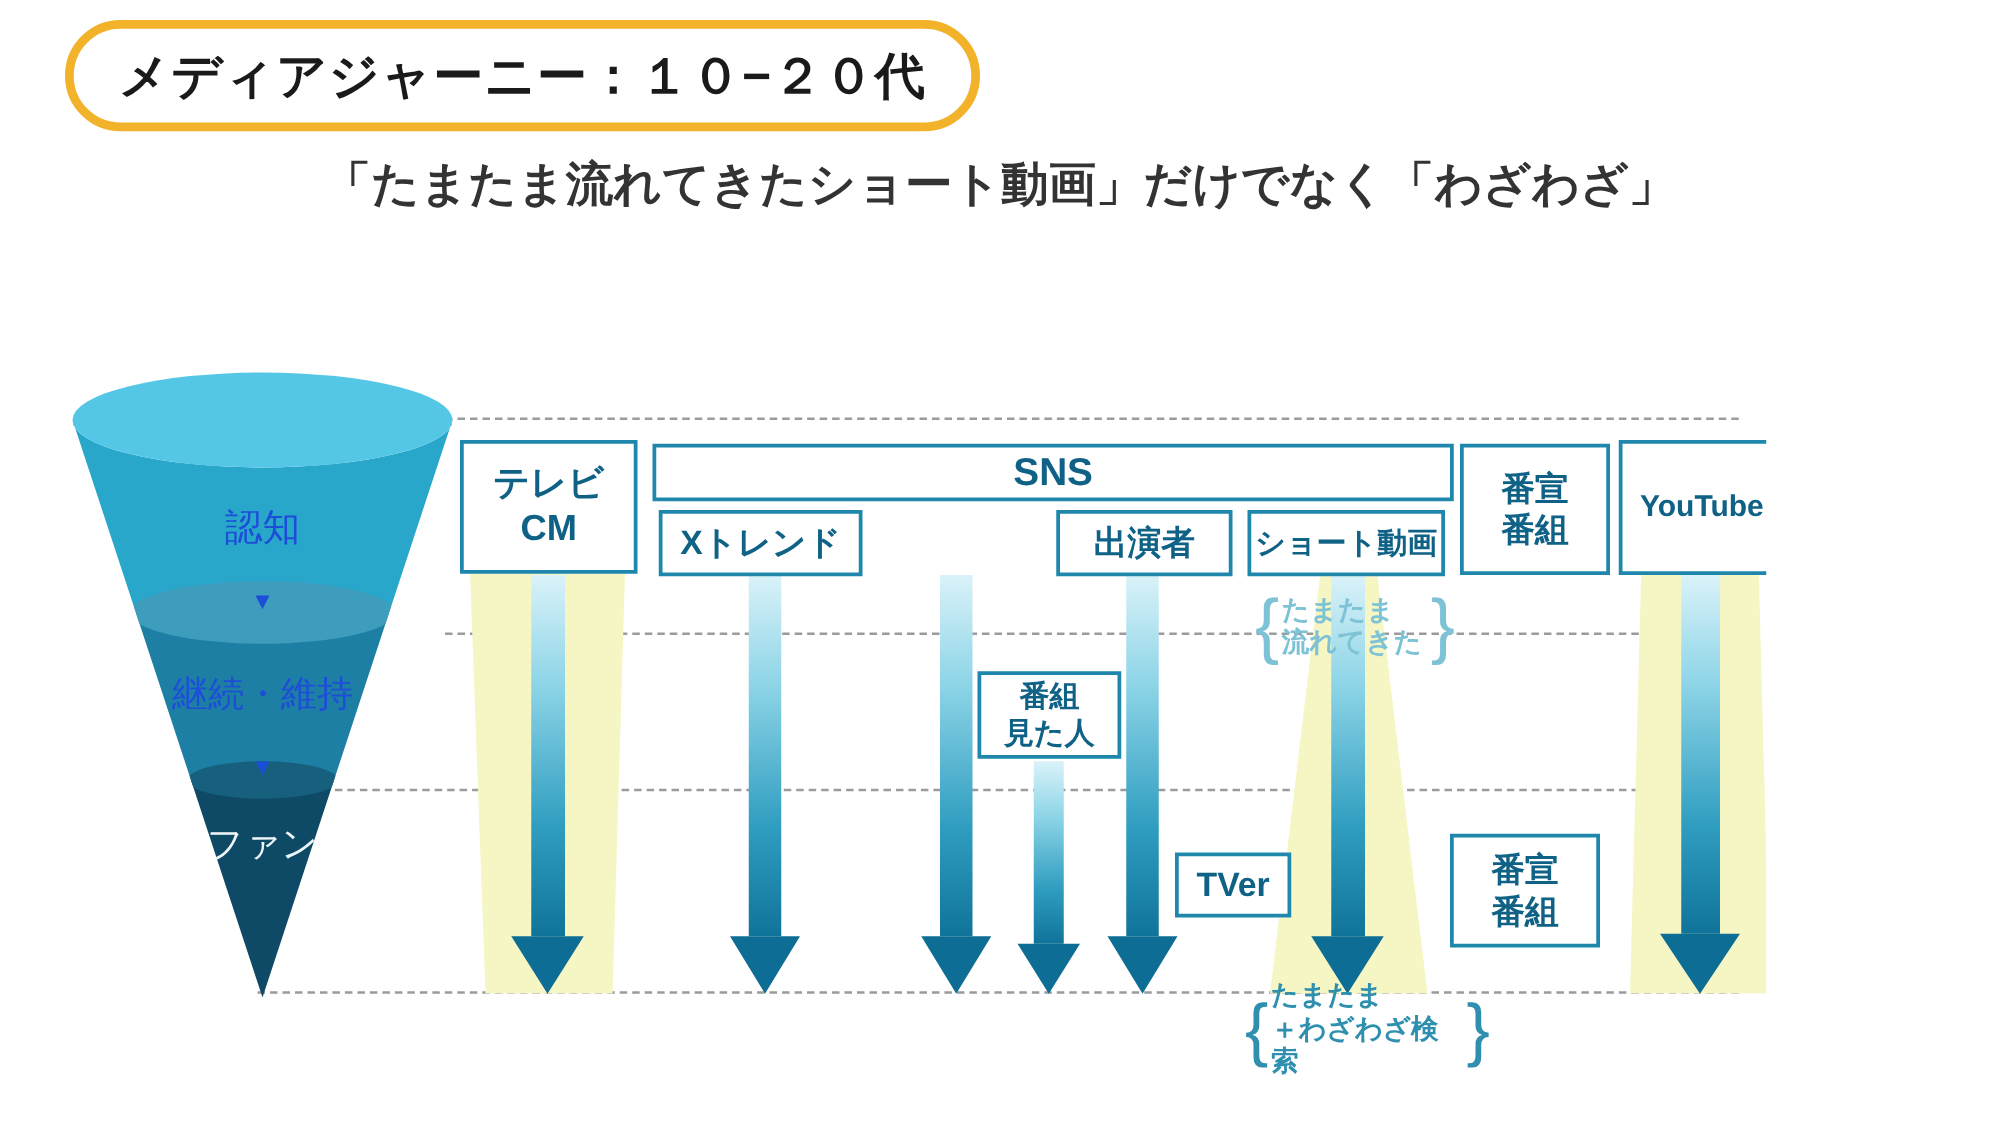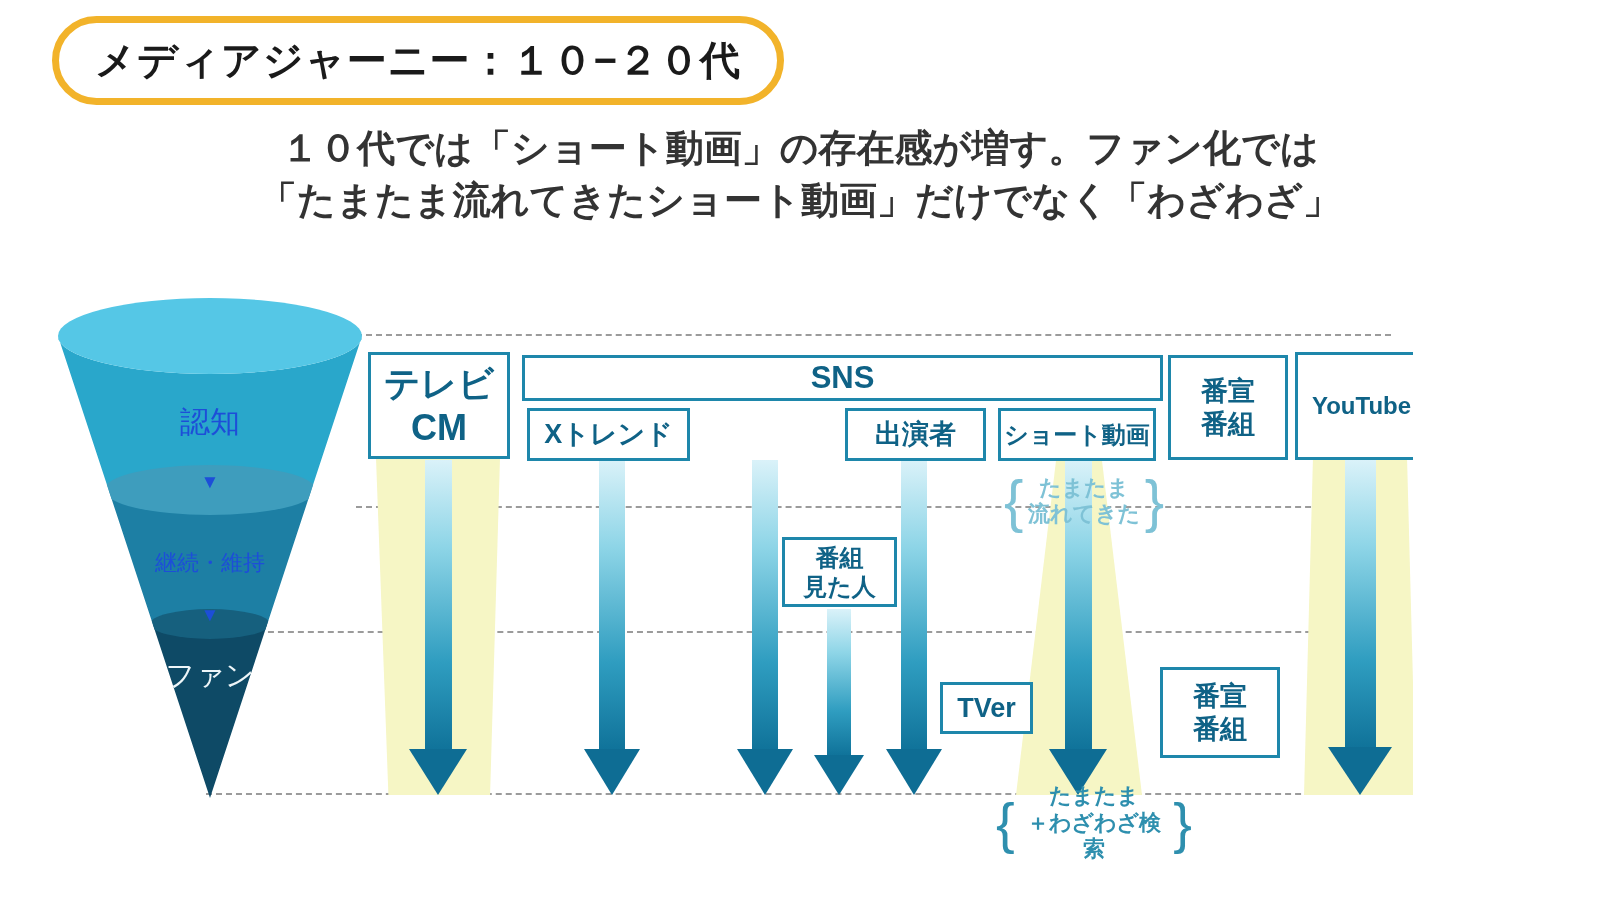--- a/index.html
+++ b/index.html
@@ -48,31 +48,30 @@
     text-align:center; white-space:pre-line; line-height:1.22; z-index:5;
   }
 
   .funnel-label { text-align:center; color:#1d4ed8; z-index:6; font-weight:500; }
 
   .bracket-label {
     display:flex; align-items:center; justify-content:center; gap:2px;
     z-index:6; font-weight:bold;
   }
   .bracket-label .brace { font-weight:300; line-height:0.85; }
-  .bracket-label .note-text { flex:1; text-align:center; white-space:pre-line; line-height:1.2; }
+  .bracket-label .note-text { flex:1; text-align:left; white-space:pre-line; line-height:1.2; }
 </style>
 </head>
 <body>
 
 <div id="stage">
 
   <div class="abs title-badge">メディアジャーニー：１０−２０代</div>
 
   <div class="abs subtitle">
-    <div>１０代では「ショート動画」の存在感が増す。ファン化では</div>
     <div>「たまたま流れてきたショート動画」だけでなく「わざわざ」</div>
   </div>
 
   <div class="abs dashline" style="left:356px; top:334px; right:22px;"></div>
   <div class="abs dashline" style="left:356px; top:506px; right:22px;"></div>
   <div class="abs dashline" style="left:248px; top:631px; right:22px;"></div>
   <div class="abs dashline" style="left:206px; top:793px; right:22px;"></div>
 
   <svg class="abs" style="left:36px; top:294px; z-index:4;" width="348" height="512" viewBox="0 0 348 512">
     <defs>
@@ -85,21 +84,21 @@
       <rect x="0" y="196" width="348" height="134" fill="#1d7fa4"></rect>
       <rect x="0" y="330" width="348" height="182" fill="#0e4a66"></rect>
       <ellipse cx="174" cy="196" rx="106" ry="25" fill="#3e9dbd"></ellipse>
       <ellipse cx="174" cy="330" rx="60" ry="15" fill="#16607e"></ellipse>
     </g>
     <ellipse cx="174" cy="42" rx="152" ry="38" fill="#55c7e6"></ellipse>
   </svg>
 
   <div class="abs funnel-label" style="left:150px; top:402px; width:120px; font-size:30px;">認知</div>
   <div class="abs funnel-label" style="left:150px; top:471px; width:120px; font-size:19px;">▼</div>
-  <div class="abs funnel-label" style="left:118px; top:536px; width:184px; font-size:22px;margin-top:12px;">継続・維持</div>
+  <div class="abs funnel-label" style="left:118px; top:536px; width:184px; font-size:29px;">継続・維持</div>
   <div class="abs funnel-label" style="left:150px; top:604px; width:120px; font-size:19px;">▼</div>
   <div class="abs funnel-label" style="left:150px; top:656px; width:120px; font-size:29px; color:#eef6f9;">ファン</div>
 
   <div class="abs glow" style="left:376px; top:458px; width:124px; height:337px; clip-path:polygon(0 0,100% 0,92% 100%,10% 100%);"></div>
   <div class="abs glow" style="left:1016px; top:458px; width:126px; height:337px; clip-path:polygon(32% 0,68% 0,100% 100%,0 100%);"></div>
   <div class="abs glow" style="left:1304px; top:458px; width:112px; height:337px; clip-path:polygon(8% 0,92% 0,100% 100%,0 100%);"></div>
   <div class="abs glow" style="left:1438px; top:462px; width:108px; height:172px; clip-path:polygon(32% 0,66% 0,100% 100%,0 100%);"></div>
 
   <div class="abs arrow" style="left:409px; top:460px; height:335px; --sw:27px; --hw:58px; --hh:46px;">
       <div class="shaft"></div>
@@ -127,21 +126,21 @@
     </div>
   <div class="abs arrow" style="left:1328px; top:460px; height:335px; --sw:31px; --hw:64px; --hh:48px;">
       <div class="shaft"></div>
       <div class="head"></div>
     </div>
   <div class="abs arrow" style="left:1469px; top:468px; height:164px; --sw:26px; --hw:54px; --hh:42px;">
       <div class="shaft"></div>
       <div class="head"></div>
     </div>
 
-  <div class="abs box" style="left:368px; top:352px; width:142px; height:107px; font-size:36px;">テレビ
+  <div class="abs box" style="left:368px; top:352px; width:142px; height:107px; font-size:29px;">テレビ
 CM</div>
   <div class="abs box" style="left:527px; top:408px; width:163px; height:53px; font-size:27px;">Xトレンド</div>
   <div class="abs box" style="left:522px; top:355px; width:641px; height:46px; font-size:31px;">SNS</div>
   <div class="abs box" style="left:998px; top:408px; width:158px; height:53px; font-size:24px;">ショート動画</div>
   <div class="abs box" style="left:845px; top:408px; width:141px; height:53px; font-size:27px;">出演者</div>
   <div class="abs box" style="left:1168px; top:355px; width:120px; height:105px; font-size:27px;">番宣
 番組</div>
   <div class="abs box" style="left:1295px; top:352px; width:133px; height:108px; font-size:24px;">YouTube</div>
   <div class="abs box" style="left:1440px; top:352px; width:129px; height:108px; font-size:31px;">TVer</div>
 

